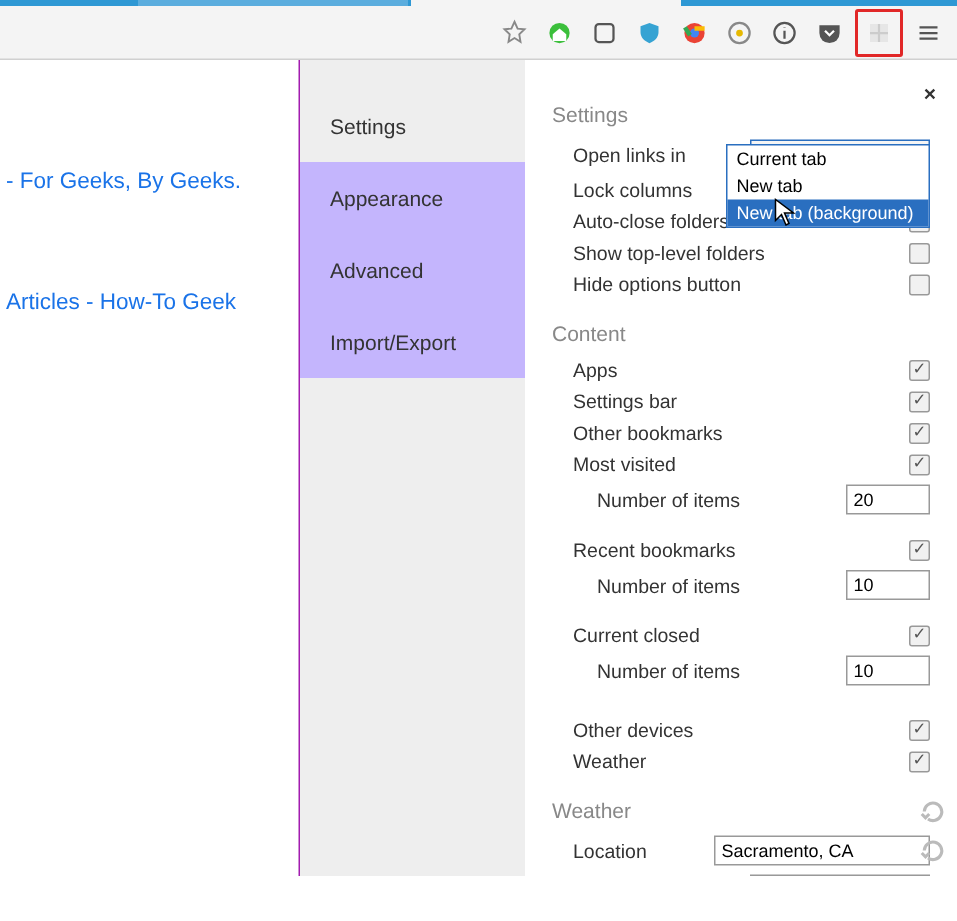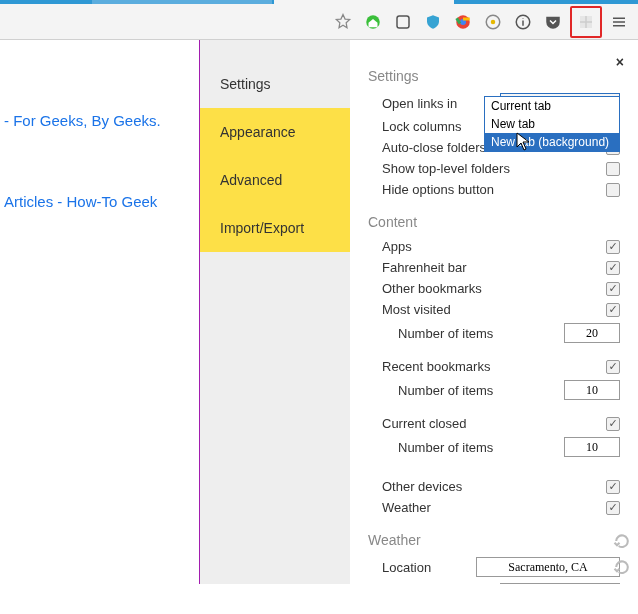--- a/index.html
+++ b/index.html
@@ -88,21 +88,21 @@
     background: #eeeeee;
     padding: 20px 0;
   }
   .sidebar-item {
     padding: 16px 20px;
     font-size: 14px;
     color: #333;
     cursor: pointer;
   }
   .sidebar-item.active { background:#eeeeee; font-weight:500; }
-  .sidebar-item:not(.active){ background:#fde047; }
+  .sidebar-item:not(.active){ background:#c4b5fd; }
   .settings-body {
     flex:1;
     padding: 20px 18px 10px 18px;
     font-size: 13px;
     color: #444;
     position: relative;
     overflow: hidden;
   }
   .close-x {
     position:absolute; top:14px; right:14px; font-size:14px; font-weight:bold; color:#333;
@@ -155,21 +155,21 @@
     position:absolute; top: 92px; right: 106px; z-index:30;
     font-size:16px; color:#000;
   }
   .undo-col {
     position:absolute; right:4px; bottom:6px; display:flex; flex-direction:column; gap:4px;
   }
   .undo-btn {
     width:24px; height:22px; display:flex; align-items:center; justify-content:center;
     color:#bbb;
   }
-  input { font-family: Liberation Serif, serif; text-align: center; }
+  input { font-family: Liberation Sans, sans-serif; }
 </style>
 </head>
 <body>
 
 <div class="tabstrip">
   <div class="tab ghost">
     
   </div>
   <div class="tab">
     
@@ -293,21 +293,21 @@
         <span class="cbx"></span>
       </div>
 
       <div class="section-head" style="margin-top:14px">Content</div>
 
       <div class="row">
         <span class="label">Apps</span>
         <span class="cbx checked"></span>
       </div>
       <div class="row">
-        <span class="label">Fahrenheit bar</span>
+        <span class="label">Settings bar</span>
         <span class="cbx checked"></span>
       </div>
       <div class="row">
         <span class="label">Other bookmarks</span>
         <span class="cbx checked"></span>
       </div>
       <div class="row">
         <span class="label">Most visited</span>
         <span class="cbx checked"></span>
       </div>

